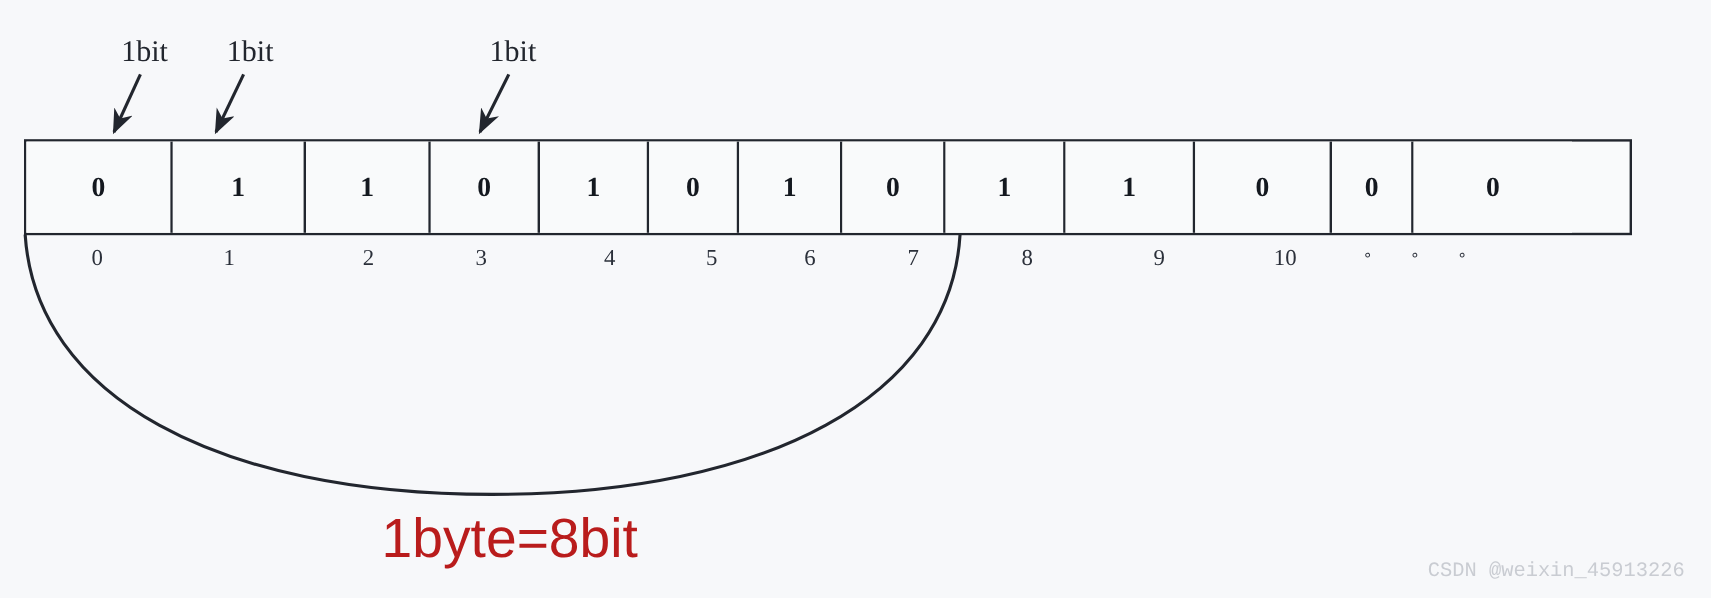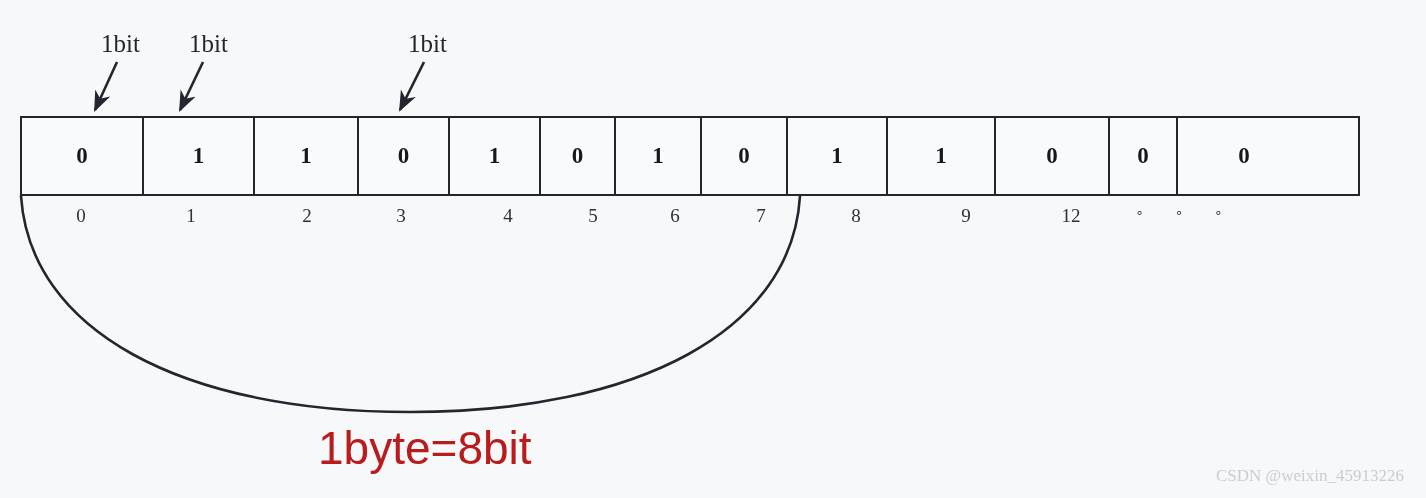--- a/index.html
+++ b/index.html
@@ -98,21 +98,21 @@
     font-family: "Liberation Sans", sans-serif;
     white-space: nowrap;
   }
   
   #watermark {
     position: absolute;
     right: 22px;
     bottom: 12px;
     font-size: 17px;
     color: #c9ccd2;
-    font-family: Liberation Serif, serif;
+    font-family: Liberation Mono, monospace;
     white-space: nowrap;
   }
 </style>
 </head>
 <body>
 
 <div id="stage">
 
   <div id="bit-strip">
     <div class="bit-cell" style="width:122px">0</div>
@@ -134,21 +134,21 @@
     <div class="index-label" style="left:81px">0</div>
     <div class="index-label" style="left:191px">1</div>
     <div class="index-label" style="left:307px">2</div>
     <div class="index-label" style="left:401px">3</div>
     <div class="index-label" style="left:508px">4</div>
     <div class="index-label" style="left:593px">5</div>
     <div class="index-label" style="left:675px">6</div>
     <div class="index-label" style="left:761px">7</div>
     <div class="index-label" style="left:856px">8</div>
     <div class="index-label" style="left:966px">9</div>
-    <div class="index-label" style="left:1071px">12</div>
+    <div class="index-label" style="left:1071px">10</div>
     <div class="index-label ellipsis" style="left:1186px">∘ ∘ ∘</div>
   </div>
 
   <div class="bit-callout" style="left:101px; top:30px">1bit</div>
   <div class="bit-callout" style="left:189px; top:30px">1bit</div>
   <div class="bit-callout" style="left:408px; top:30px">1bit</div>
 
   <svg id="vector-layer" viewBox="0 0 1426 498">
     <defs>
       <marker id="arrowhead" markerWidth="9" markerHeight="9" refX="7.2" refY="3.2" orient="auto" markerUnits="strokeWidth">

